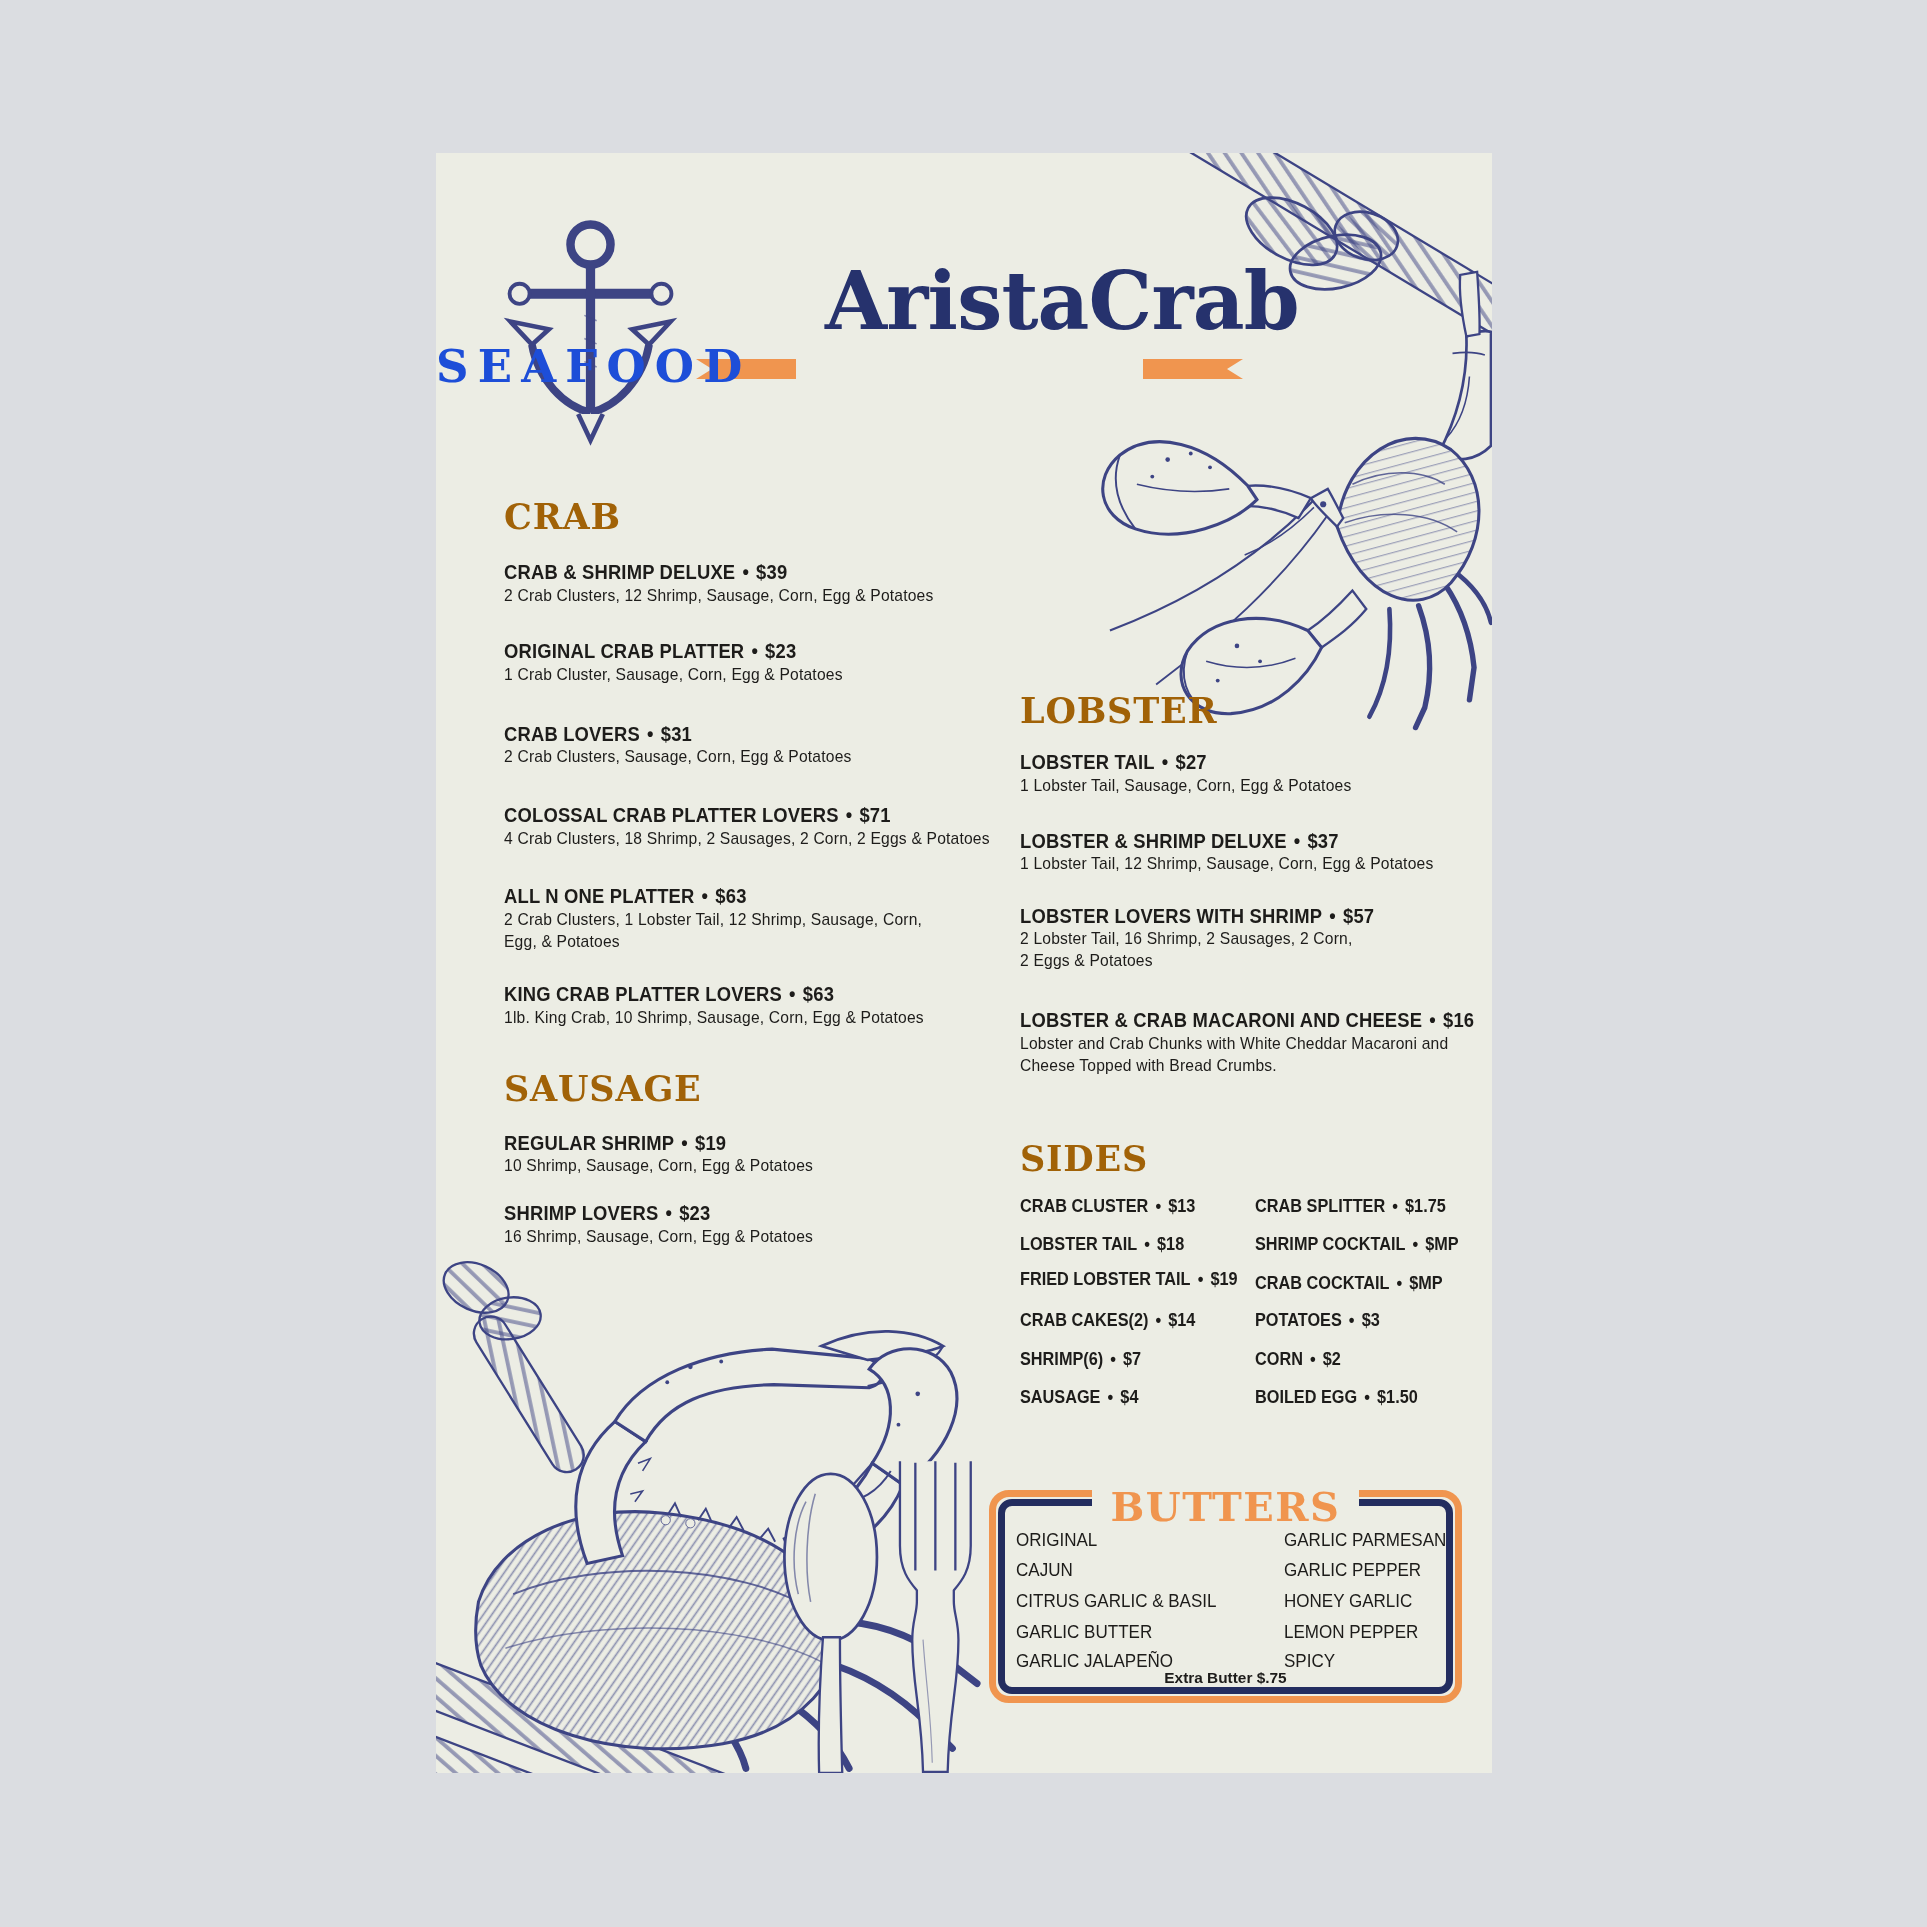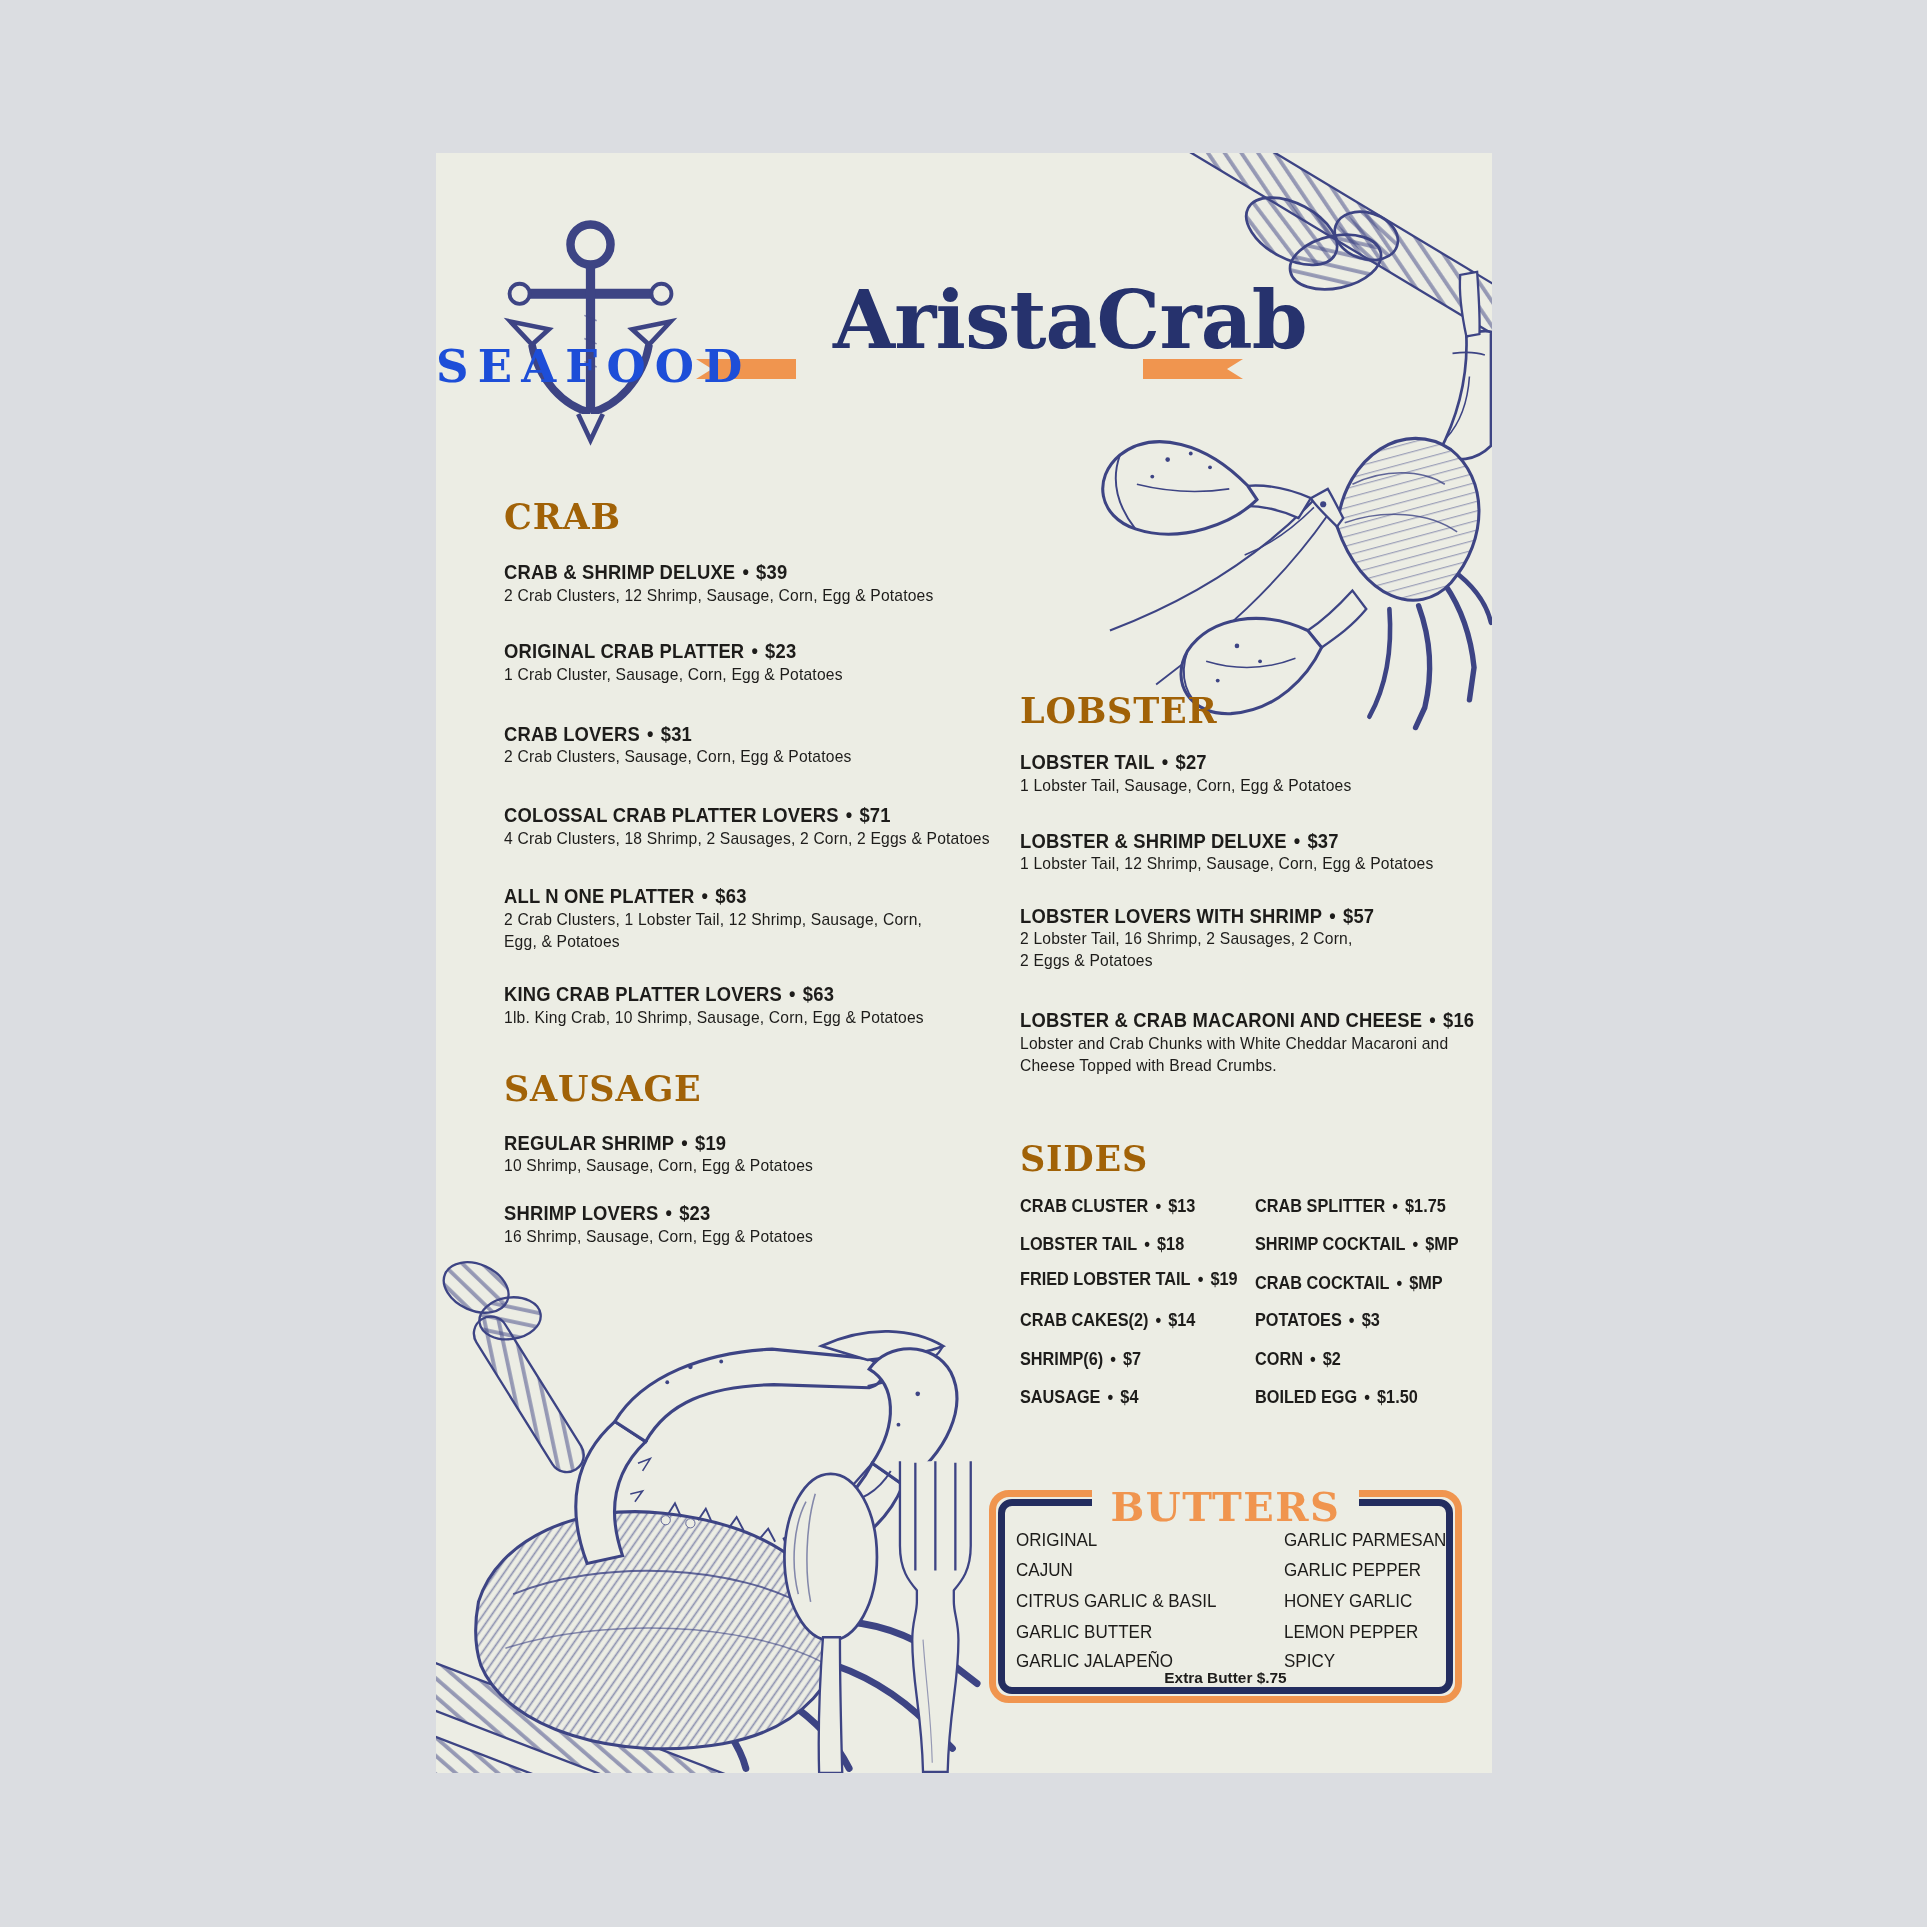--- a/index.html
+++ b/index.html
@@ -9,23 +9,23 @@
     font-family:"Liberation Sans",sans-serif;
     color:#1d1c1a;
   }
   .abs{position:absolute;}
   .page{
     position:absolute;left:436px;top:153px;width:1056px;height:1620px;
     background:#ecede4;overflow:hidden;
   }
   svg{overflow:visible;display:block;}
   .brand-title{
-    left:8px;top:106px;width:1252px;text-align:center;
+    left:0;top:106px;width:1252px;text-align:center;
     font-family:"DejaVu Serif",serif;font-weight:700;
-    font-size:80px;line-height:85px;color:#26326d;letter-spacing:-0.8px;margin-top:19px;
+    font-size:80px;line-height:85px;color:#26326d;letter-spacing:-0.8px;
   }
   .brand-sub{
     left:0;top:188px;width:1066px;text-align:left;
     font-family:"DejaVu Serif",serif;font-weight:700;
     font-size:45px;line-height:51px;color:#1d4ed8;letter-spacing:9.2px;
   }
   .ribbon{top:206px;width:100px;height:20px;background:#f0954f;}
   .ribbon.l{left:260px;clip-path:polygon(0 0,100% 0,100% 100%,0 100%,16% 50%);}
   .ribbon.r{left:707px;clip-path:polygon(0 0,100% 0,84% 50%,100% 100%,0 100%);}
   .sec-h{

